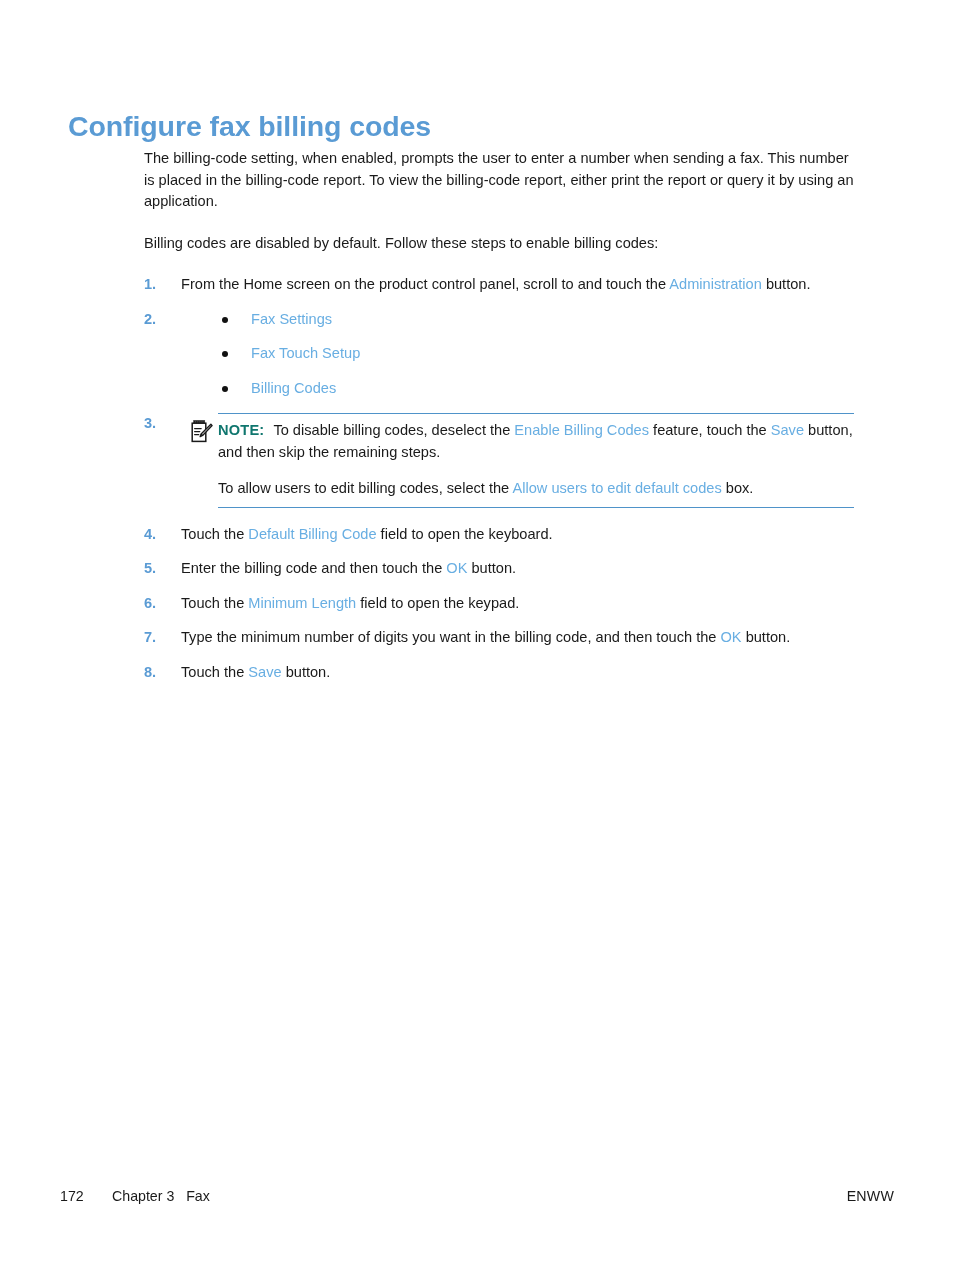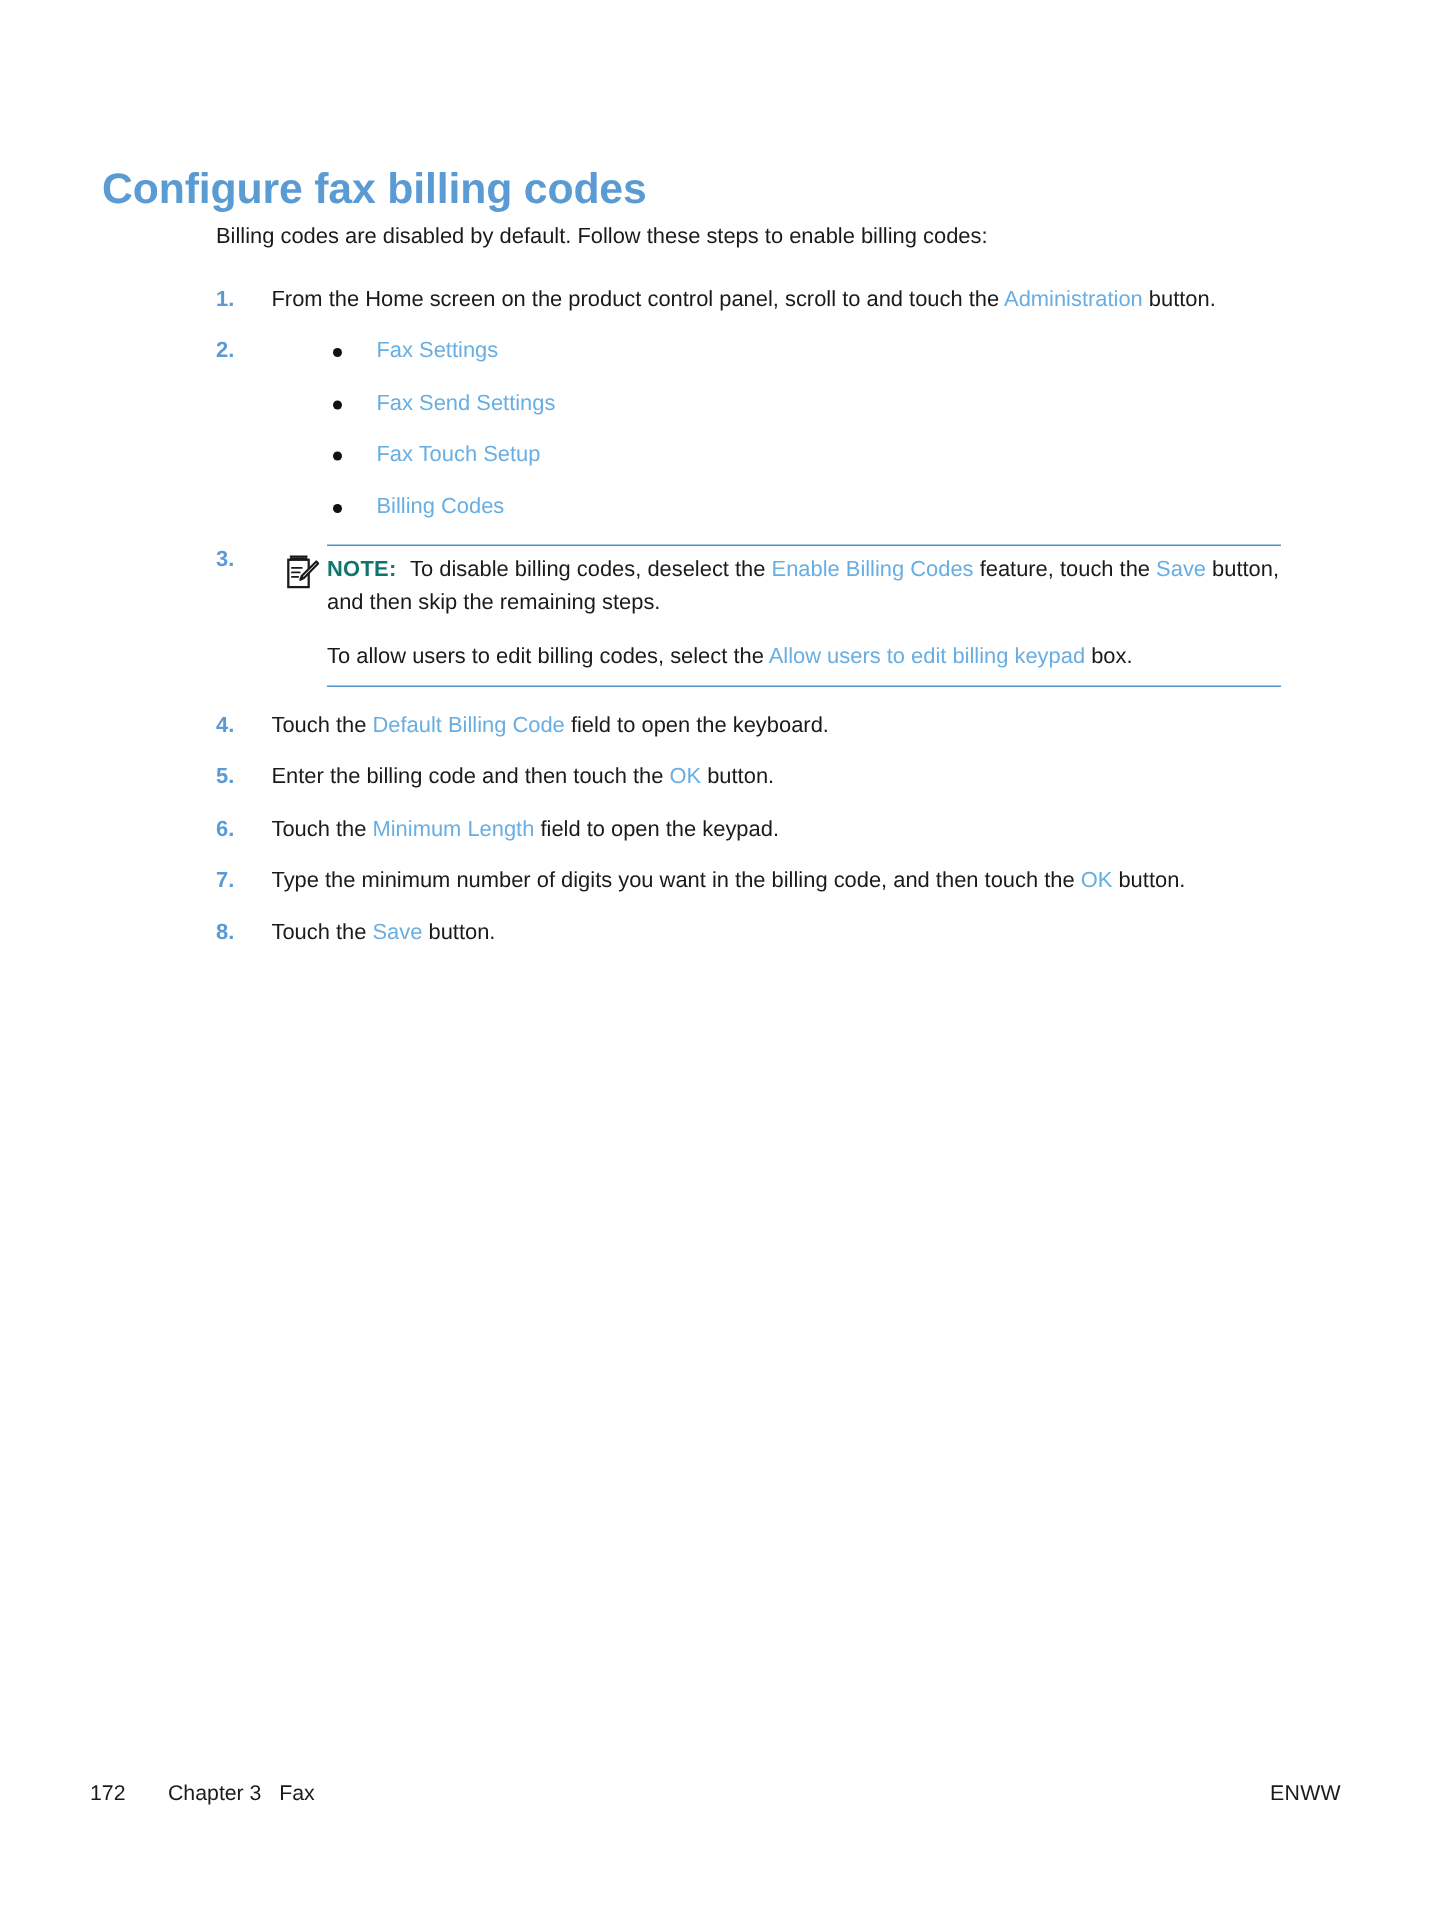--- a/index.html
+++ b/index.html
@@ -162,40 +162,37 @@
 </style>
 </head>
 <body>
 
 <div class="page">
 
   <h1 class="page-title">Configure fax billing codes</h1>
 
   <div class="content">
 
+    <p class="para">The billing-code setting, when enabled, prompts the user to enter a number when sending a fax. This number is placed in the billing-code report. To view the billing-code report, either print the report or query it by using an application.</p>
     <p class="para">Billing codes are disabled by default. Follow these steps to enable billing codes:</p>
 
     <ol class="steps">
 
       <li class="step">
         <span class="step-num">1.</span>
         <span class="step-body"><span>From the Home screen on the product control panel, scroll to and touch the </span><span class="ui-term">Administration</span><span> button.</span></span>
       </li>
 
       <li class="step">
         <span class="step-num">2.</span>
 
         <ul class="bullets">
           <li class="bullet-item">
             <span class="bullet-dot"></span>
             <span class="ui-term">Fax Settings</span>
-          </li>
-          <li class="bullet-item">
-            <span class="bullet-dot"></span>
-            <span class="ui-term">Fax Send Settings</span>
           </li>
           <li class="bullet-item">
             <span class="bullet-dot"></span>
             <span class="ui-term">Fax Touch Setup</span>
           </li>
           <li class="bullet-item">
             <span class="bullet-dot"></span>
             <span class="ui-term">Billing Codes</span>
           </li>
         </ul>
@@ -210,21 +207,21 @@
               <rect x="1.2" y="3.2" width="13.6" height="18.2" fill="#ffffff" stroke="#1a1a1a" stroke-width="1.5"></rect>
               <path d="M2.6 2.2 h11 M2.6 0.9 h11" stroke="#1a1a1a" stroke-width="1.1" stroke-linecap="round"></path>
               <path d="M3.4 1.0 v2.2 M5.3 1.0 v2.2 M7.2 1.0 v2.2 M9.1 1.0 v2.2 M11.0 1.0 v2.2 M12.9 1.0 v2.2" stroke="#1a1a1a" stroke-width="1"></path>
               <path d="M3.6 8.6 h6.6 M3.6 11.6 h5.2 M3.6 14.6 h4.2" stroke="#1a1a1a" stroke-width="1.2" stroke-linecap="round"></path>
               <path d="M19.9 4.3 L21.1 5.6 L11.6 15.4 L9.2 16.6 L10.1 14.0 Z" fill="#ffffff" stroke="#1a1a1a" stroke-width="1.4" stroke-linejoin="round"></path>
               <path d="M10.1 14.0 L11.6 15.4" stroke="#1a1a1a" stroke-width="1.1"></path>
             </svg>
           </span>
           <div class="note-inner">
             <p class="note-text"><span class="note-label">NOTE:</span><span class="note-gap"></span><span>To disable billing codes, deselect the </span><span class="ui-term">Enable Billing Codes</span><span> feature, touch the </span><span class="ui-term">Save</span><span> button, and then skip the remaining steps.</span></p>
-            <p class="note-text second"><span>To allow users to edit billing codes, select the </span><span class="ui-term">Allow users to edit billing keypad</span><span> box.</span></p>
+            <p class="note-text second"><span>To allow users to edit billing codes, select the </span><span class="ui-term">Allow users to edit default codes</span><span> box.</span></p>
           </div>
         </div>
       </li>
 
       <li class="step">
         <span class="step-num">4.</span>
         <span class="step-body"><span>Touch the </span><span class="ui-term">Default Billing Code</span><span> field to open the keyboard.</span></span>
       </li>
 
       <li class="step">

